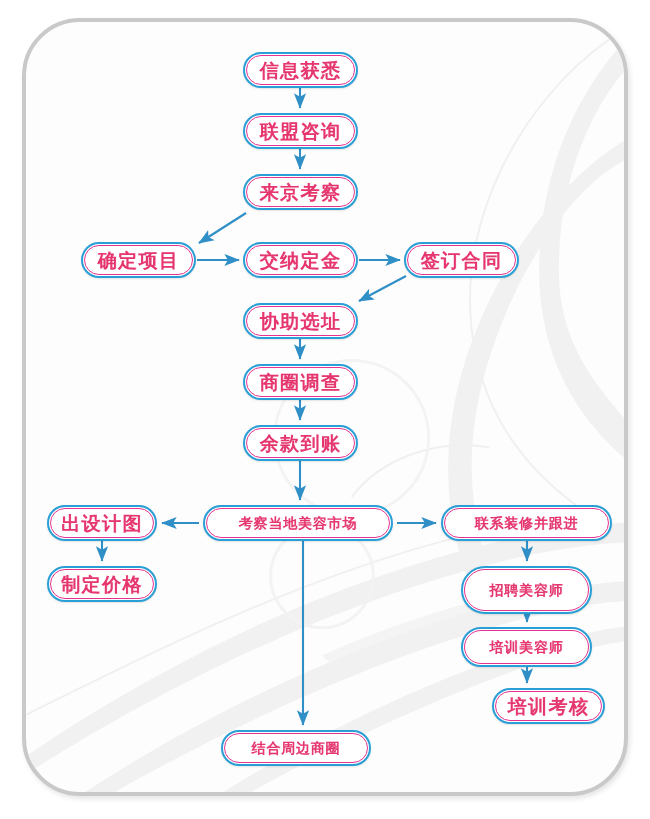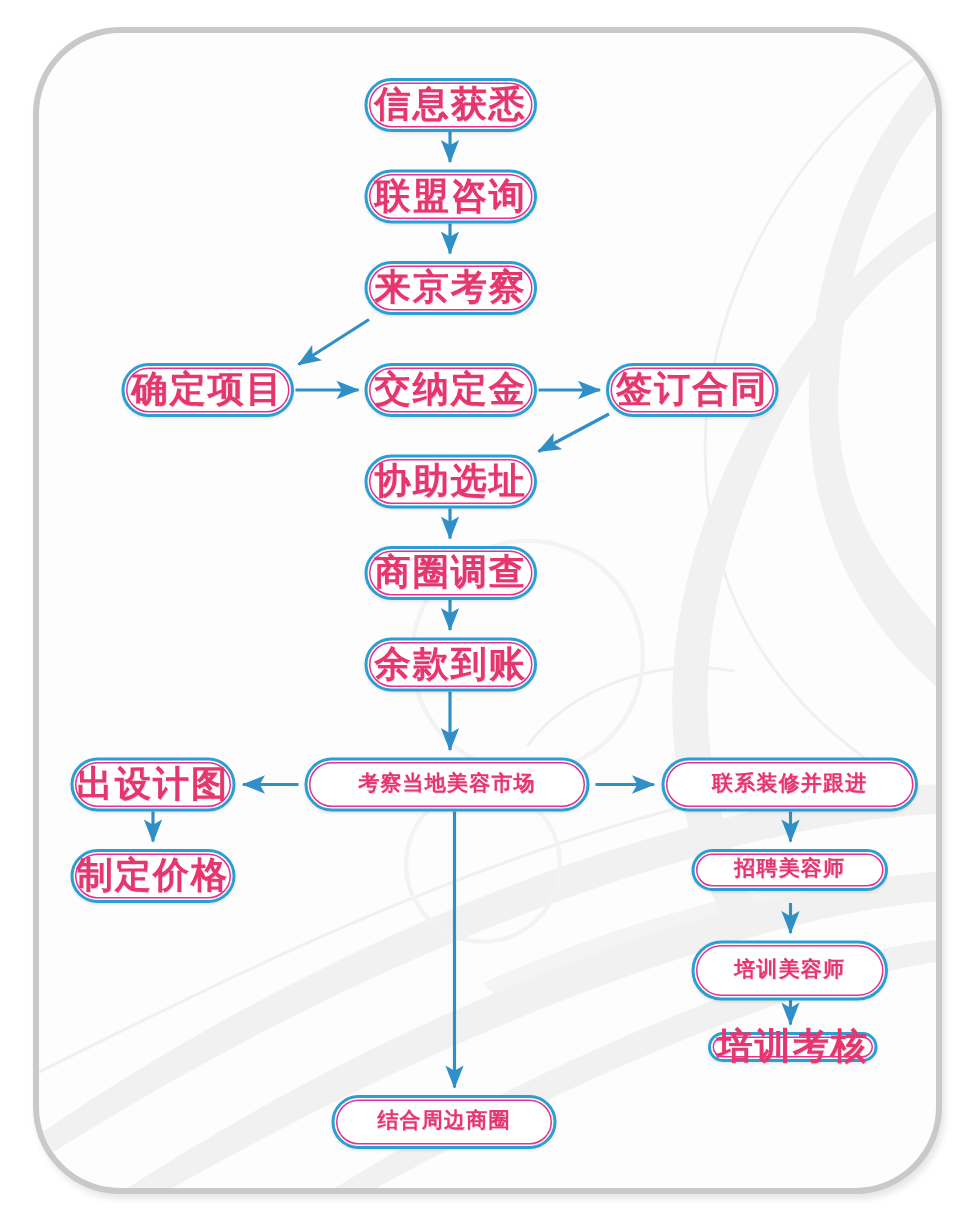--- a/index.html
+++ b/index.html
@@ -74,21 +74,21 @@
     height: 100%;
     border: 1.4px solid #e5318f;
     border-radius: 100px;
     display: flex;
     align-items: center;
     justify-content: center;
   }
   .node .label {
     color: #e5376e;
     font-weight: bold;
-    font-size: 24px;
+    font-size: 19px;
     letter-spacing: 1.4px;
     line-height: 1;
     white-space: nowrap;
     text-shadow: 0.5px 0.5px 0 rgba(229,49,143,0.20);
     transform: translateY(-0.5px);
   }
   .node.wide .label {
     font-size: 14px;
     letter-spacing: 0.8px;
   }
@@ -211,31 +211,31 @@
   <div class="node" style="left: 47px; top: 566px; width: 110px; height: 36px;">
     <div class="inner">
       <span class="label">制定价格</span>
     </div>
   </div>
   <div class="node wide" style="left: 441px; top: 505px; width: 171px; height: 36px;">
     <div class="inner">
       <span class="label">联系装修并跟进</span>
     </div>
   </div>
-  <div class="node wide" style="left: 461px; top: 566px; width: 131px; height: 28px;">
+  <div class="node wide" style="left: 461px; top: 566px; width: 131px; height: 48px;">
     <div class="inner">
       <span class="label">招聘美容师</span>
     </div>
   </div>
   <div class="node wide" style="left: 461px; top: 627px; width: 131px; height: 40px;">
     <div class="inner">
       <span class="label">培训美容师</span>
     </div>
   </div>
-  <div class="node" style="left: 472px; top: 688px; width: 113px; height: 20px;">
+  <div class="node" style="left: 492px; top: 688px; width: 113px; height: 36px;">
     <div class="inner">
       <span class="label">培训考核</span>
     </div>
   </div>
   <div class="node wide" style="left: 221px; top: 730px; width: 150px; height: 36px;">
     <div class="inner">
       <span class="label">结合周边商圈</span>
     </div>
   </div>
 

